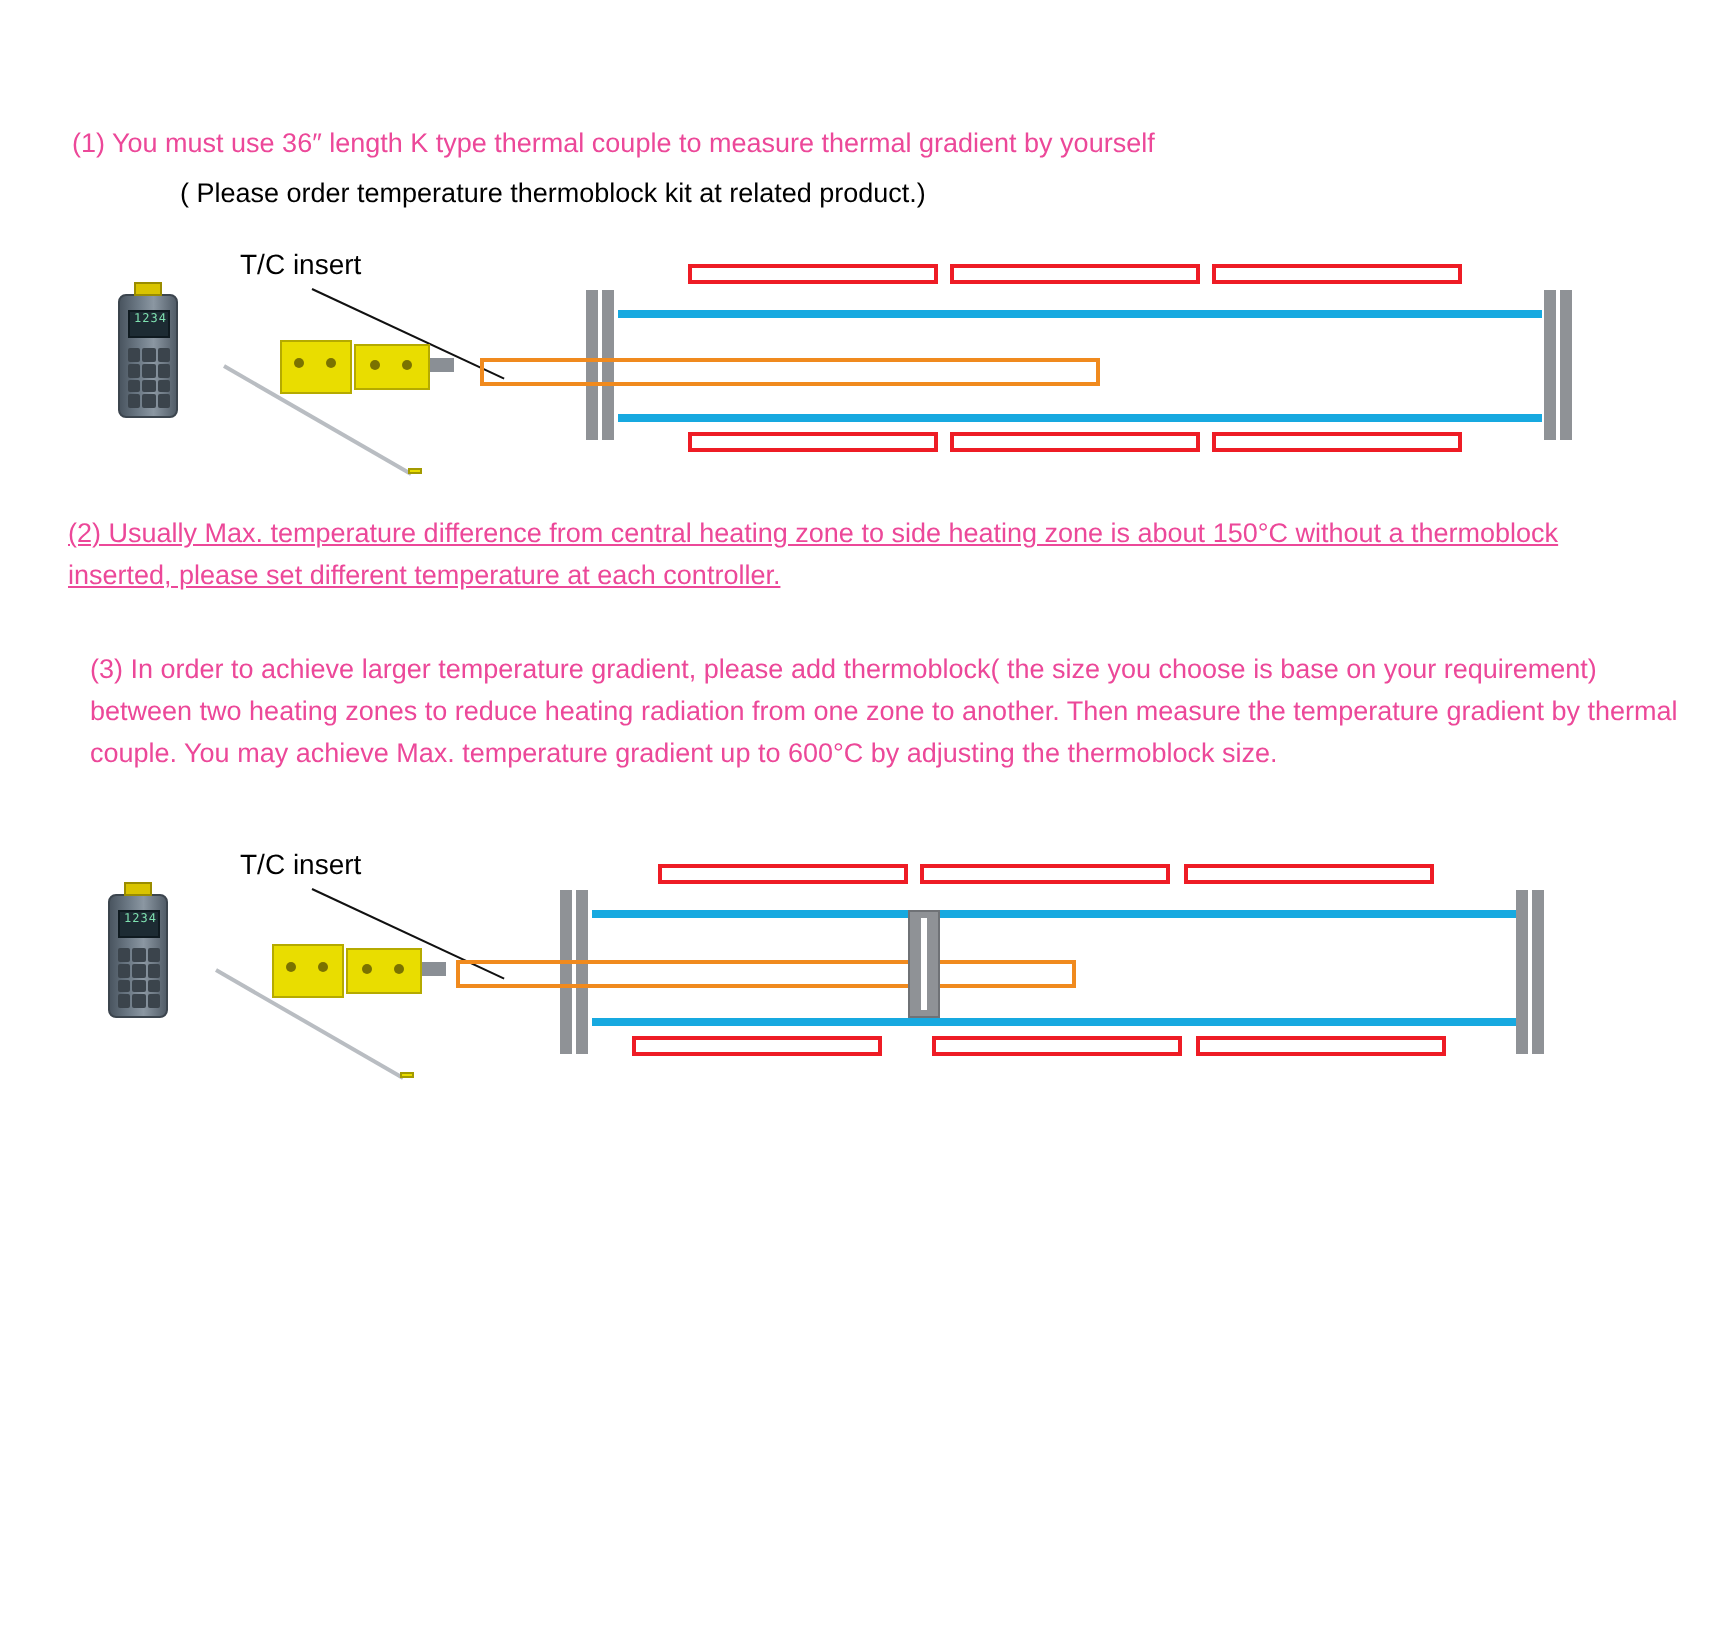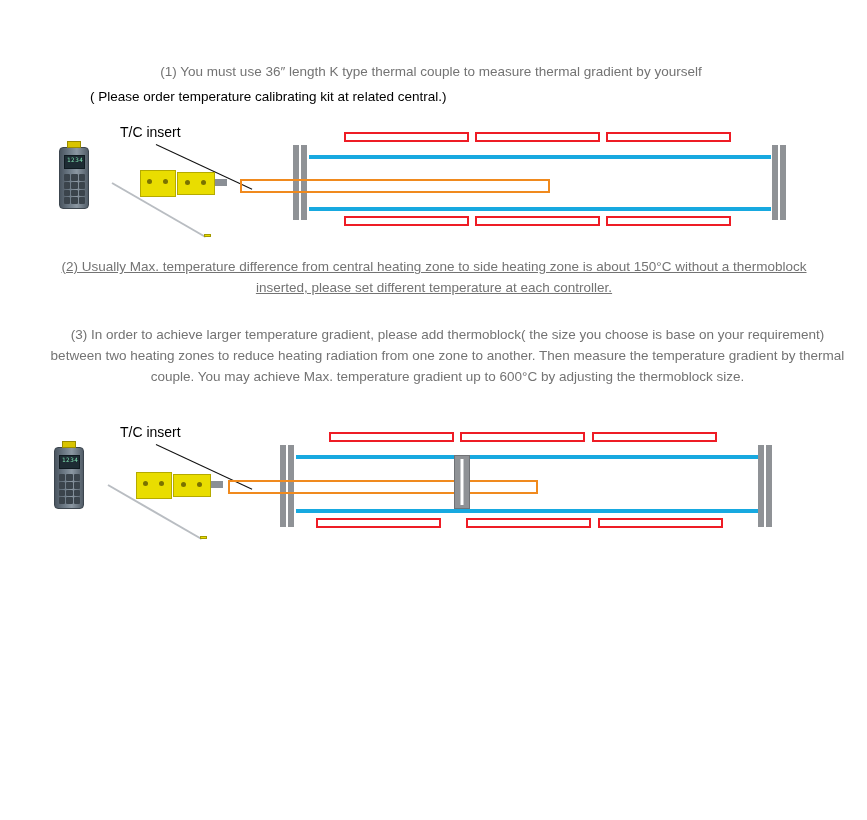--- a/index.html
+++ b/index.html
@@ -27,22 +27,21 @@
     top: 20px;
     font-size: 17px;
     font-weight: bold;
     letter-spacing: 0.2px;
     white-space: nowrap;
   }
   .para {
     position: absolute;
     font-size: 13.5px;
     line-height: 21px;
-    color: #737373;
-    text-align: center;
+    color: #ec4899;
   }
   .p1 { left: 36px; top: 61px; width: 790px; }
   .p1-line2 { position: absolute; left: 90px; top: 89px; font-size: 13.5px; }
   .p2 { left: 34px; top: 256px; width: 800px; text-decoration: underline; }
   .p3 { left: 45px; top: 324px; width: 805px; }
 
   
   .diagram {
     position: absolute;
     margin-left: 32px;
@@ -191,21 +190,21 @@
 </style>
 </head>
 <body>
 
 <div class="page">
 
 
   <div class="para p1">
     <span>(1) You must use 36″ length K type thermal couple to measure thermal gradient by yourself</span>
   </div>
-  <div class="p1-line2">( Please order temperature calibrating kit at related central.)</div>
+  <div class="p1-line2">( Please order temperature thermoblock kit at related product.)</div>
 
   <div class="diagram diag1">
 
     <div class="tc-label" style="left:88px; top:4px;">T/C insert</div>
 
     <div class="pointer-line" style="left:124px; top:24px; width:106px; transform: rotate(25deg);"></div>
 
     <div class="meter" style="left:27px; top:27px;">
       <div class="top-plug"></div>
       <div class="screen">

